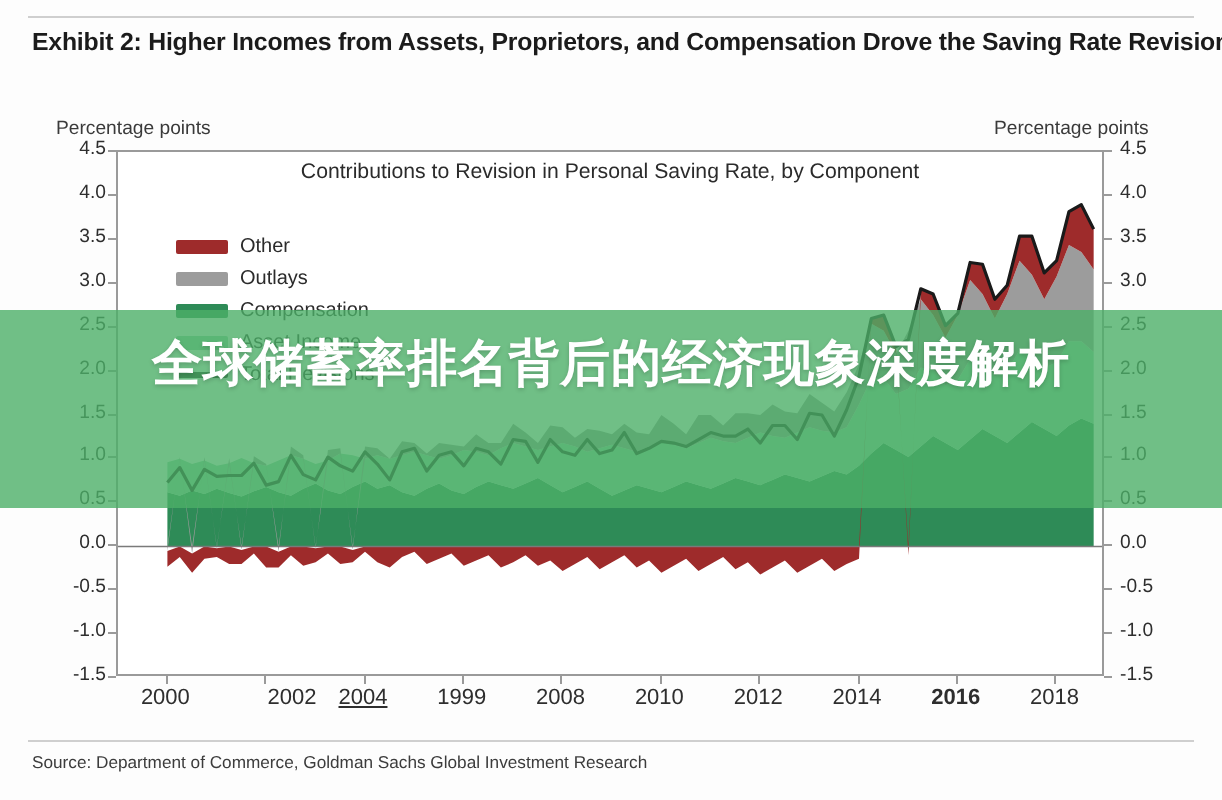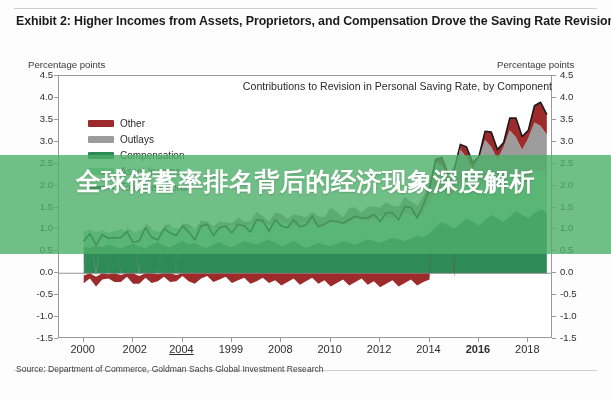--- a/index.html
+++ b/index.html
@@ -94,21 +94,21 @@
     top:338px;
     width:1px; height:4px;
     background:#9a9a9a;
   }
 
   
   .chart-title {
     position:absolute;
     left:58px; top:80px;
     width:494px;
-    text-align:right;
+    text-align:center;
     font-size:10.6px;
     color:#2b2b2b;
     white-space:nowrap;
   }
 
   
   .legend {
     position:absolute;
     left:88px; top:117px;
     display:flex;
@@ -137,21 +137,21 @@
 
   
   .bottom-rule {
     position:absolute;
     left:14px; top:370px;
     width:583px; height:1px;
     background:#cfcfcf;
   }
   .source-note {
     position:absolute;
-    left:16px; top:364px;
+    left:16px; top:376px;
     font-size:8.6px;
     color:#3c3c3c;
     white-space:nowrap;
   }
 
   
   .overlay-band {
     position:absolute;
     left:0; top:155px;
     width:611px; height:99px;
@@ -245,21 +245,21 @@
       <div class="ytick right" style="top: 311.083px;">-1.0</div>
       <div class="ytick-mark right" style="top: 316.083px;"></div>
       <div class="ytick left" style="top: 333px;">-1.5</div>
       <div class="ytick-mark left" style="top: 338px;"></div>
       <div class="ytick right" style="top: 333px;">-1.5</div>
       <div class="ytick-mark right" style="top: 338px;"></div>
     </div>
   <div id="xtick-layer">
       <div class="xtick" style="left: 82.7px;">2000</div>
       <div class="xtick-mark" style="left: 82.7px;"></div>
-      <div class="xtick" style="left: 127px; text-align: right;">2002</div>
+      <div class="xtick" style="left: 146px;">2002</div>
       <div class="xtick-mark" style="left: 132.1px;"></div>
       <div class="xtick" style="left: 181.5px; text-decoration: underline;">2004</div>
       <div class="xtick-mark" style="left: 181.5px;"></div>
       <div class="xtick" style="left: 230.9px;">1999</div>
       <div class="xtick-mark" style="left: 230.9px;"></div>
       <div class="xtick" style="left: 280.3px;">2008</div>
       <div class="xtick-mark" style="left: 280.3px;"></div>
       <div class="xtick" style="left: 329.7px;">2010</div>
       <div class="xtick-mark" style="left: 329.7px;"></div>
       <div class="xtick" style="left: 379.1px;">2012</div>

